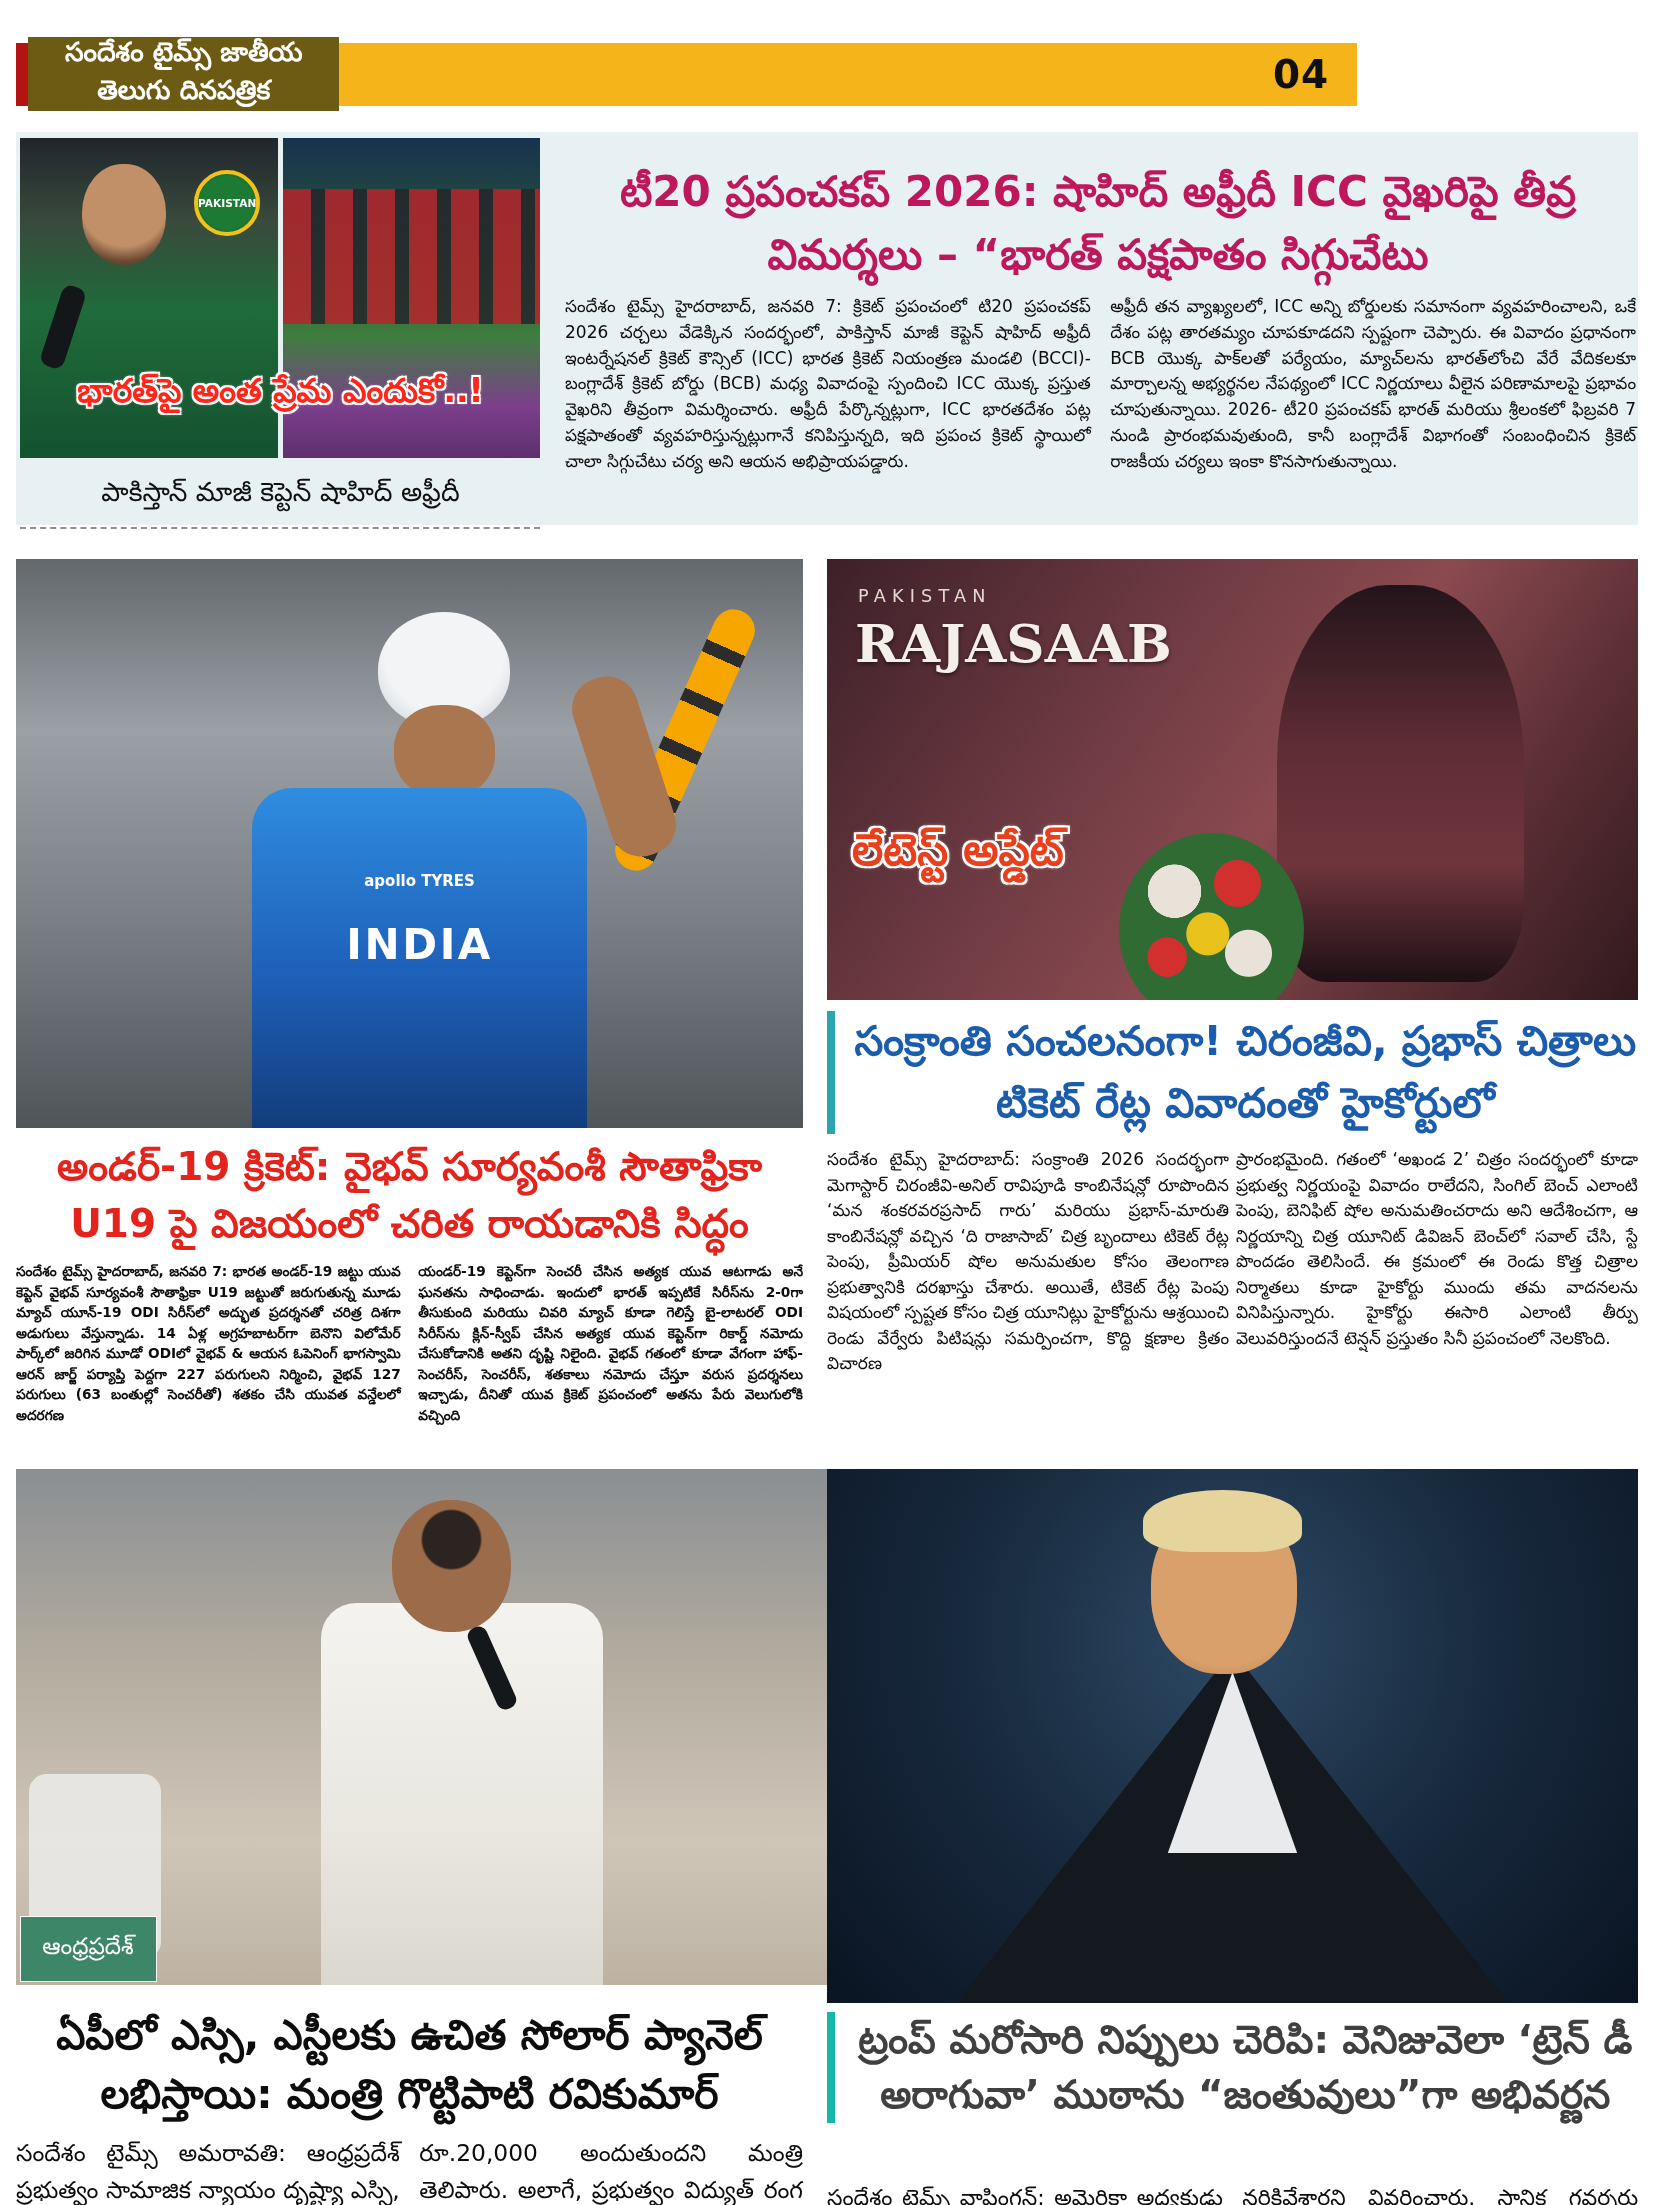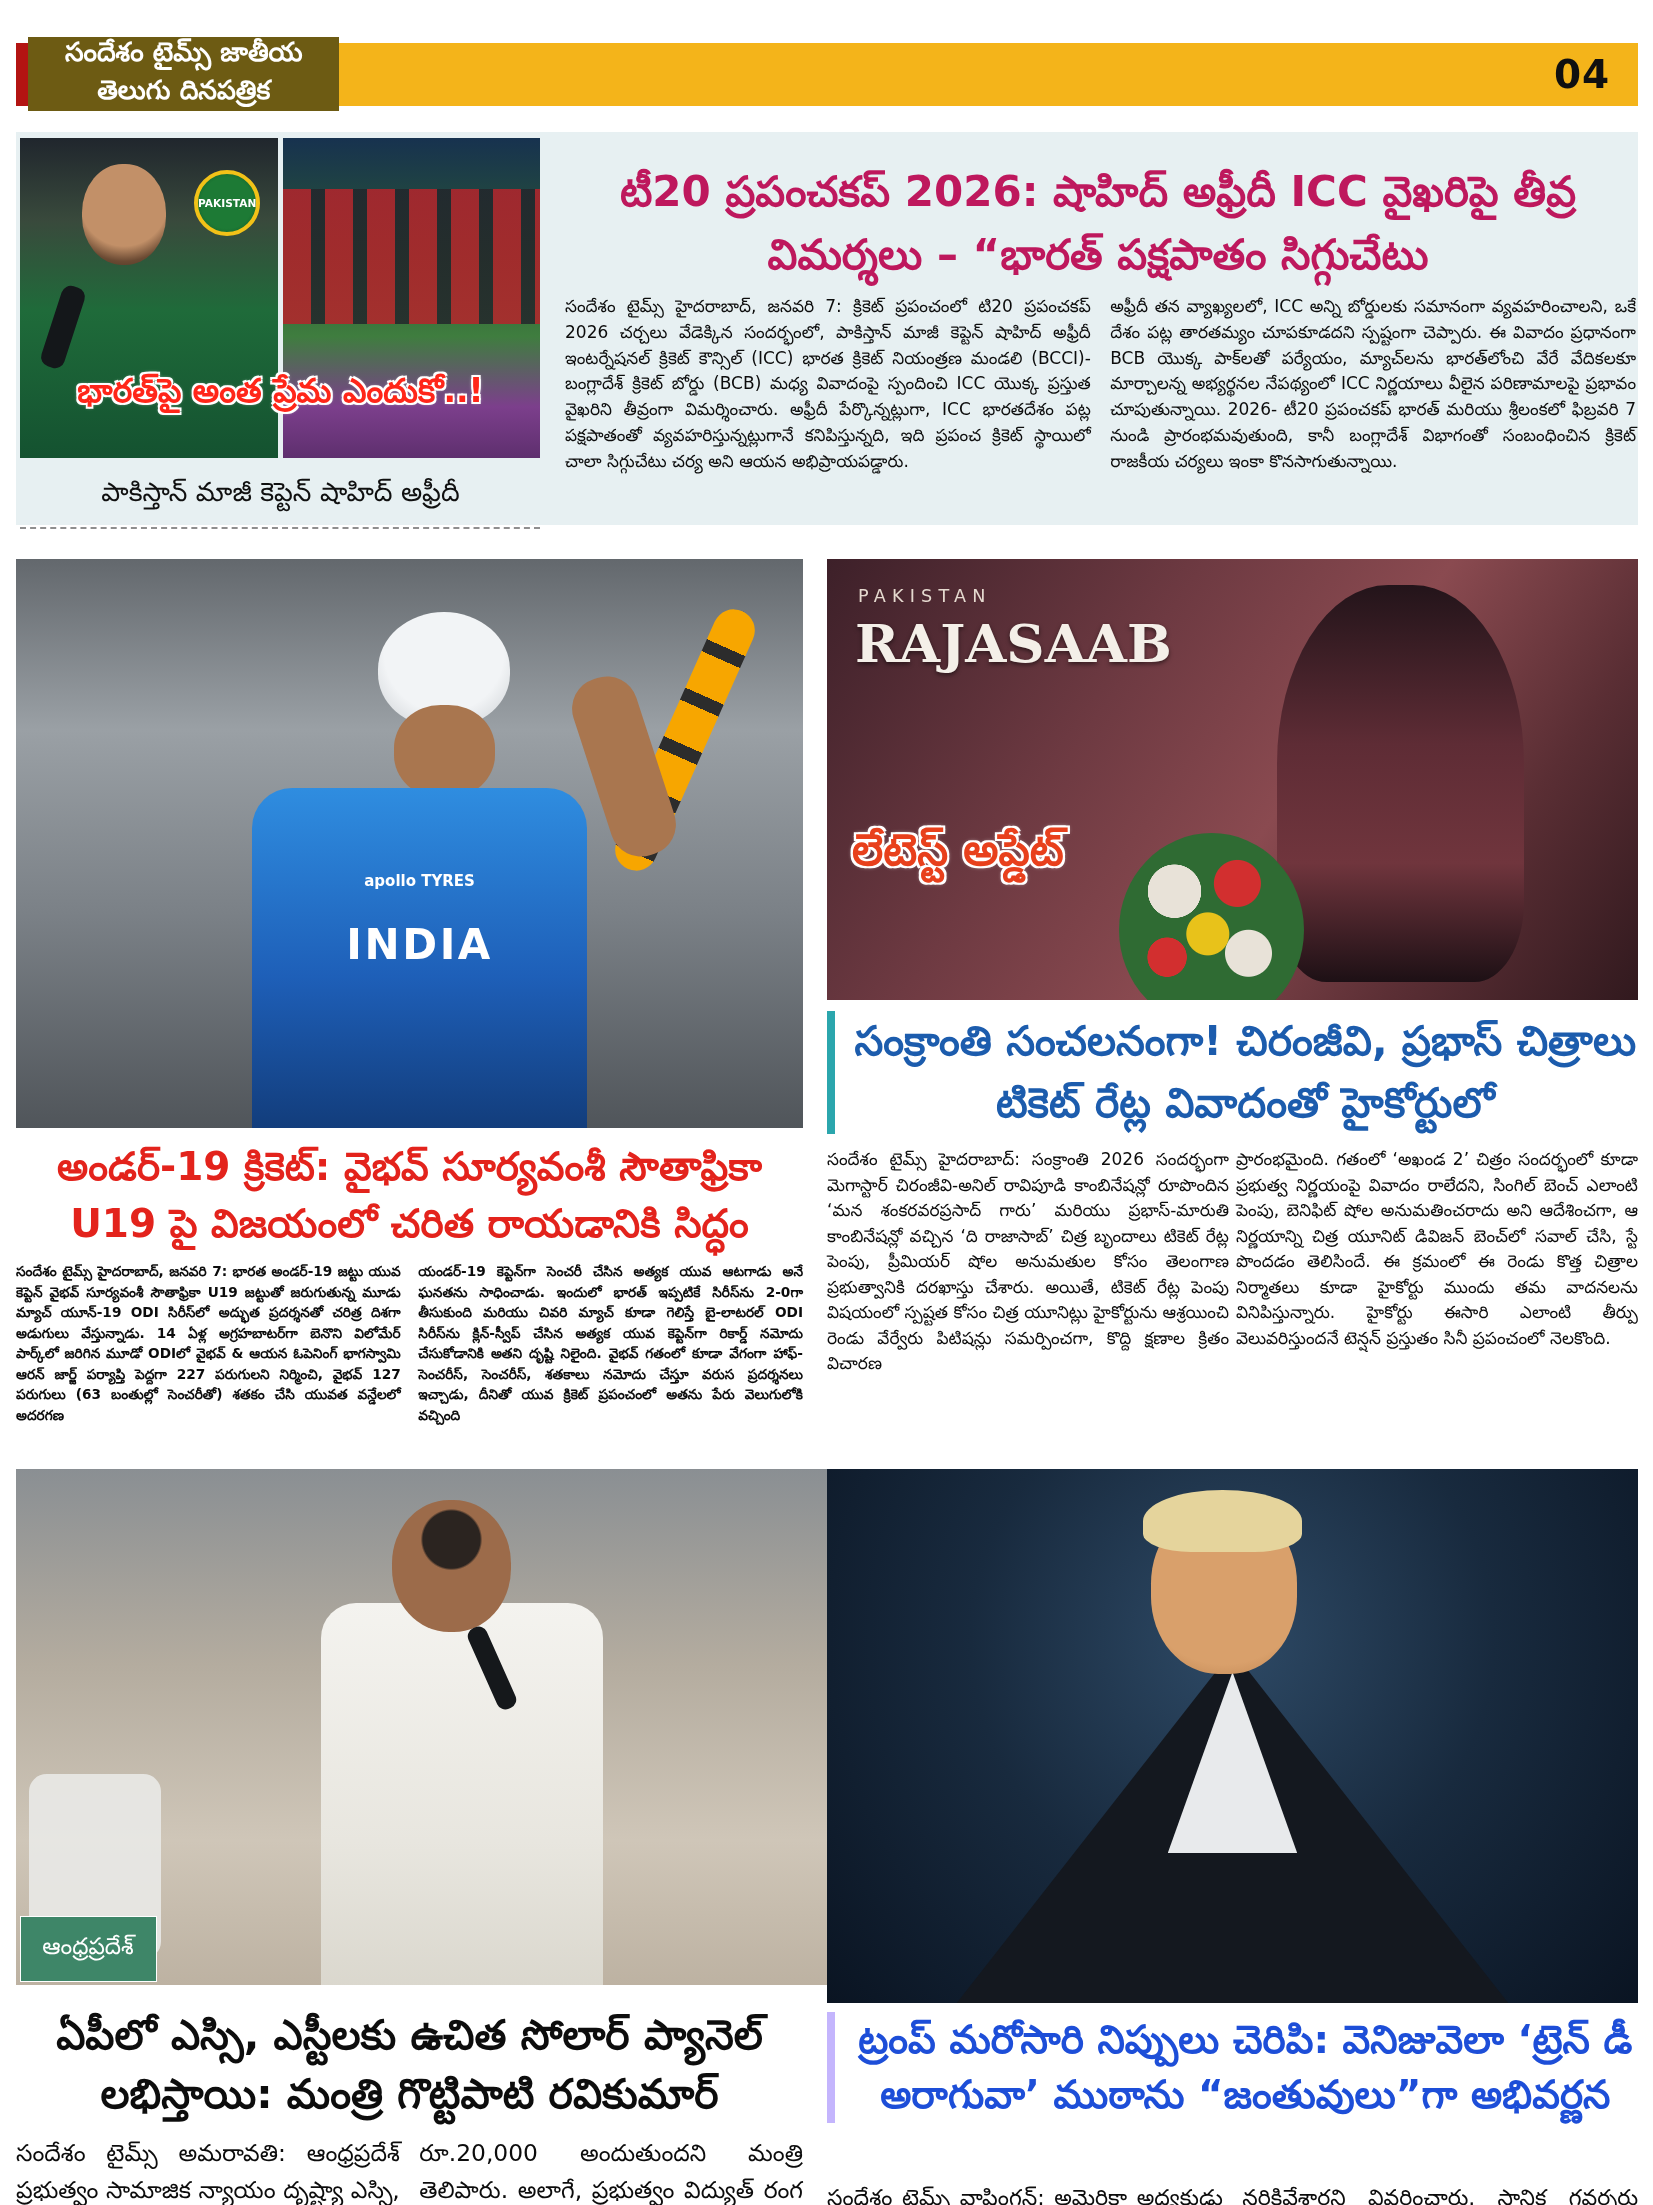--- a/index.html
+++ b/index.html
@@ -7,21 +7,21 @@
   body {
     position: relative;
     background: #ffffff;
     font-family: "DejaVu Sans", "Liberation Sans", sans-serif;
     color: #111;
     overflow: hidden;
   }
   .abs { position:absolute; }
 
   
-  .masthead { left:16px; top:43px; width:1622px; height:63px; display:flex; align-items:stretch; }
+  .masthead { left:16px; top:43px; width:1341px; height:63px; display:flex; align-items:stretch; }
   .m-red   { width:12.3px; background:#b31412; }
   .m-olive { width:311px; height:74px; margin-top:-6.2px; background:#6d5b13; color:#fff;
              display:flex; align-items:center; justify-content:center;
              font-size:26.5px; font-weight:bold; text-align:center; }
   .m-yellow{ flex:1; background:#f4b41a; display:flex; align-items:center; justify-content:flex-end;
              padding-right:28px; }
   .m-page  { font-size:39px; font-weight:800; color:#101010; letter-spacing:0.9px; }
 
   
   .top-panel { left:16px; top:132px; width:1622px; height:393px; background:#e7f0f2; }
@@ -119,22 +119,22 @@
                background: radial-gradient(circle at 50% 32%, #2e4a66 0%, #182a3e 48%, #0a1422 100%); }
   .trump-suit { position:absolute; left:16%; top:34%; width:68%; height:66%;
                 background:#14181f; clip-path:polygon(50% 0%, 0% 100%, 100% 100%); }
   .trump-shirt { position:absolute; left:42%; top:38%; width:16%; height:34%;
                  background:#e8eaec; clip-path:polygon(50% 0%, 0% 100%, 100% 100%); }
   .trump-face { position:absolute; left:40%; top:7%; width:146px; height:168px; border-radius:46%;
                 background: radial-gradient(circle at 50% 42%, #d9a06b 0 72%, #b9804e 100%); }
   .trump-hair { position:absolute; left:39%; top:4%; width:159px; height:62px; border-radius:50% 50% 30% 30%;
                 background:#e5d49c; }
   .trump-headline { left:827px; top:2012px; width:811px; padding-left:17.6px;
-                    border-left:8px solid #c4b5fd; text-align:center;
-                    font-size:39px; line-height:1.42; font-weight:bold; color:#1d4ed8; }
+                    border-left:8px solid #14b8a6; text-align:center;
+                    font-size:39px; line-height:1.42; font-weight:bold; color:#404040; }
   .trump-body { left:827px; top:2180px; width:811px; display:flex; gap:19.4px; }
   .trump-body .col { flex:1; font-size:22px; line-height:1.6; text-align:justify; color:#0c0c0c; }
 </style>
 </head>
 <body>
 
 <div class="abs masthead">
   <div class="m-red"></div>
   <div class="m-olive">సందేశం టైమ్స్ జాతీయ తెలుగు దినపత్రిక</div>
   <div class="m-yellow">

